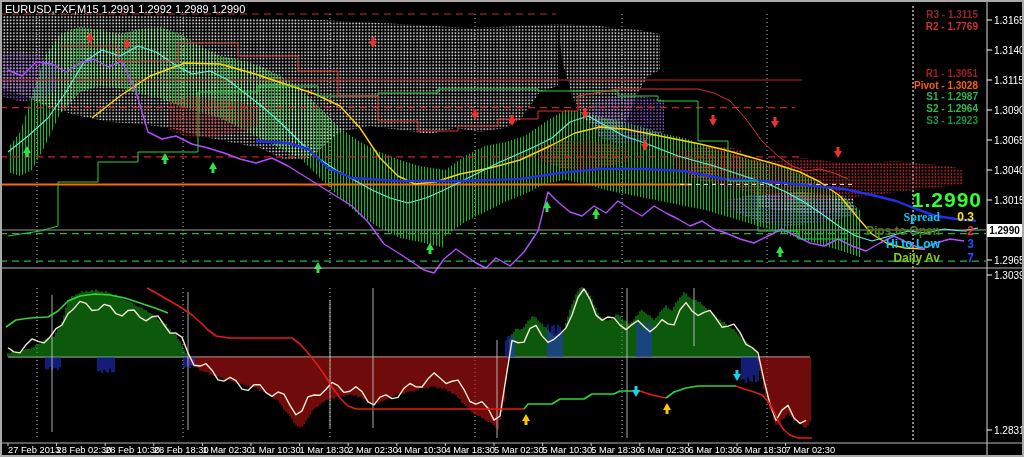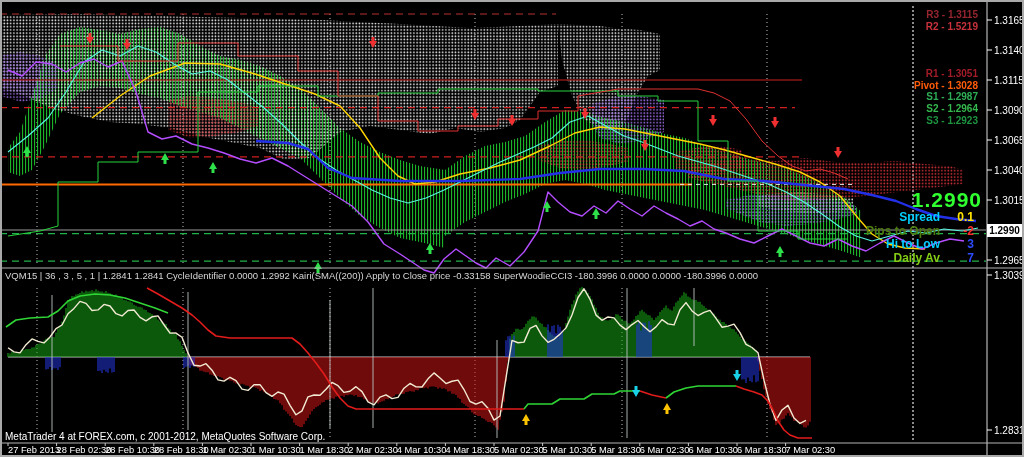--- a/index.html
+++ b/index.html
@@ -627,50 +627,49 @@
         <text x="639.8000000000001" y="453" fill="#fff" font-size="9.3" font-family="Liberation Sans, sans-serif">6 Mar 02:30</text>
         <line x1="688.4" y1="443" x2="688.4" y2="446" stroke="#ccc" stroke-width="1"></line>
         <text x="688.4" y="453" fill="#fff" font-size="9.3" font-family="Liberation Sans, sans-serif">6 Mar 10:30</text>
         <line x1="737" y1="443" x2="737" y2="446" stroke="#ccc" stroke-width="1"></line>
         <text x="737" y="453" fill="#fff" font-size="9.3" font-family="Liberation Sans, sans-serif">6 Mar 18:30</text>
         <line x1="785.6" y1="443" x2="785.6" y2="446" stroke="#ccc" stroke-width="1"></line>
         <text x="785.6" y="453" fill="#fff" font-size="9.3" font-family="Liberation Sans, sans-serif">7 Mar 02:30</text>
       </g>
   </svg>
 
+  <div class="txt title">EURUSD,FXF,M15  1.2991 1.2992 1.2989 1.2990</div>
 
   <div class="txt pivot">
     <div style="color: rgb(151, 37, 47);"><span>R3</span><span> - </span><span>1.3115</span></div>
-    <div style="color: rgb(200, 50, 60);"><span>R2</span><span> - </span><span>1.5219</span></div>
+    <div style="color: rgb(200, 50, 60);"><span>R2</span><span> - </span><span>1.7769</span></div>
     <div style="color: rgb(163, 28, 40); margin-top: 36px;"><span>R1</span><span> - </span><span>1.3051</span></div>
     <div style="color: rgb(255, 92, 10); padding-left: 44px;"><span>Pivot</span><span> - </span><span>1.3028</span></div>
     <div style="color: rgb(47, 174, 87);"><span>S1</span><span> - </span><span>1.2987</span></div>
     <div style="color: rgb(53, 185, 78);"><span>S2</span><span> - </span><span>1.2964</span></div>
     <div style="color: rgb(30, 148, 64);"><span>S3</span><span> - </span><span>1.2923</span></div>
   </div>
 
   <div class="txt info">
     <div class="bigprice" style="color: rgb(48, 255, 48);">1.2990</div>
     <div class="inforow">
-      <span class="lab" style="color: rgb(0, 207, 255);">Spread</span>
-      <span class="val" style="color: rgb(255, 228, 0);">0.1</span>
+      <span class="lab" style="color: rgb(0, 207, 255); font-family: Liberation Serif, serif;">Spread</span>
+      <span class="val" style="color: rgb(255, 228, 0);">0.3</span>
     </div>
     <div class="inforow">
       <span class="lab" style="color: #4d7c0f;">Pips to Open</span>
       <span class="val" style="color: rgb(255, 42, 42);">-2</span>
     </div>
     <div class="inforow">
       <span class="lab" style="color: rgb(0, 207, 255); padding-left: 20px;">Hi to Low</span>
       <span class="val" style="color: rgb(46, 75, 255);">3</span>
     </div>
     <div class="inforow">
       <span class="lab" style="color: #84cc16;">Daily Av</span>
       <span class="val" style="color: rgb(46, 75, 255);">7</span>
     </div>
   </div>
 
-  <div class="txt indhdr">VQM15 | 36 , 3 , 5 , 1 |  1.2841 1.2841   CycleIdentifier 0.0000 1.2992   Kairi(SMA((200)) Apply to Close price -0.33158   SuperWoodieCCI3 -180.3996 0.0000 0.0000 -180.3996 0.0000</div>
-
-  <div class="txt copyr">MetaTrader 4 at FOREX.com, c 2001-2012, MetaQuotes Software Corp.</div>
+
 
   <div class="txt curtag">1.2990</div>
 
 </div>
 
 </body></html>

